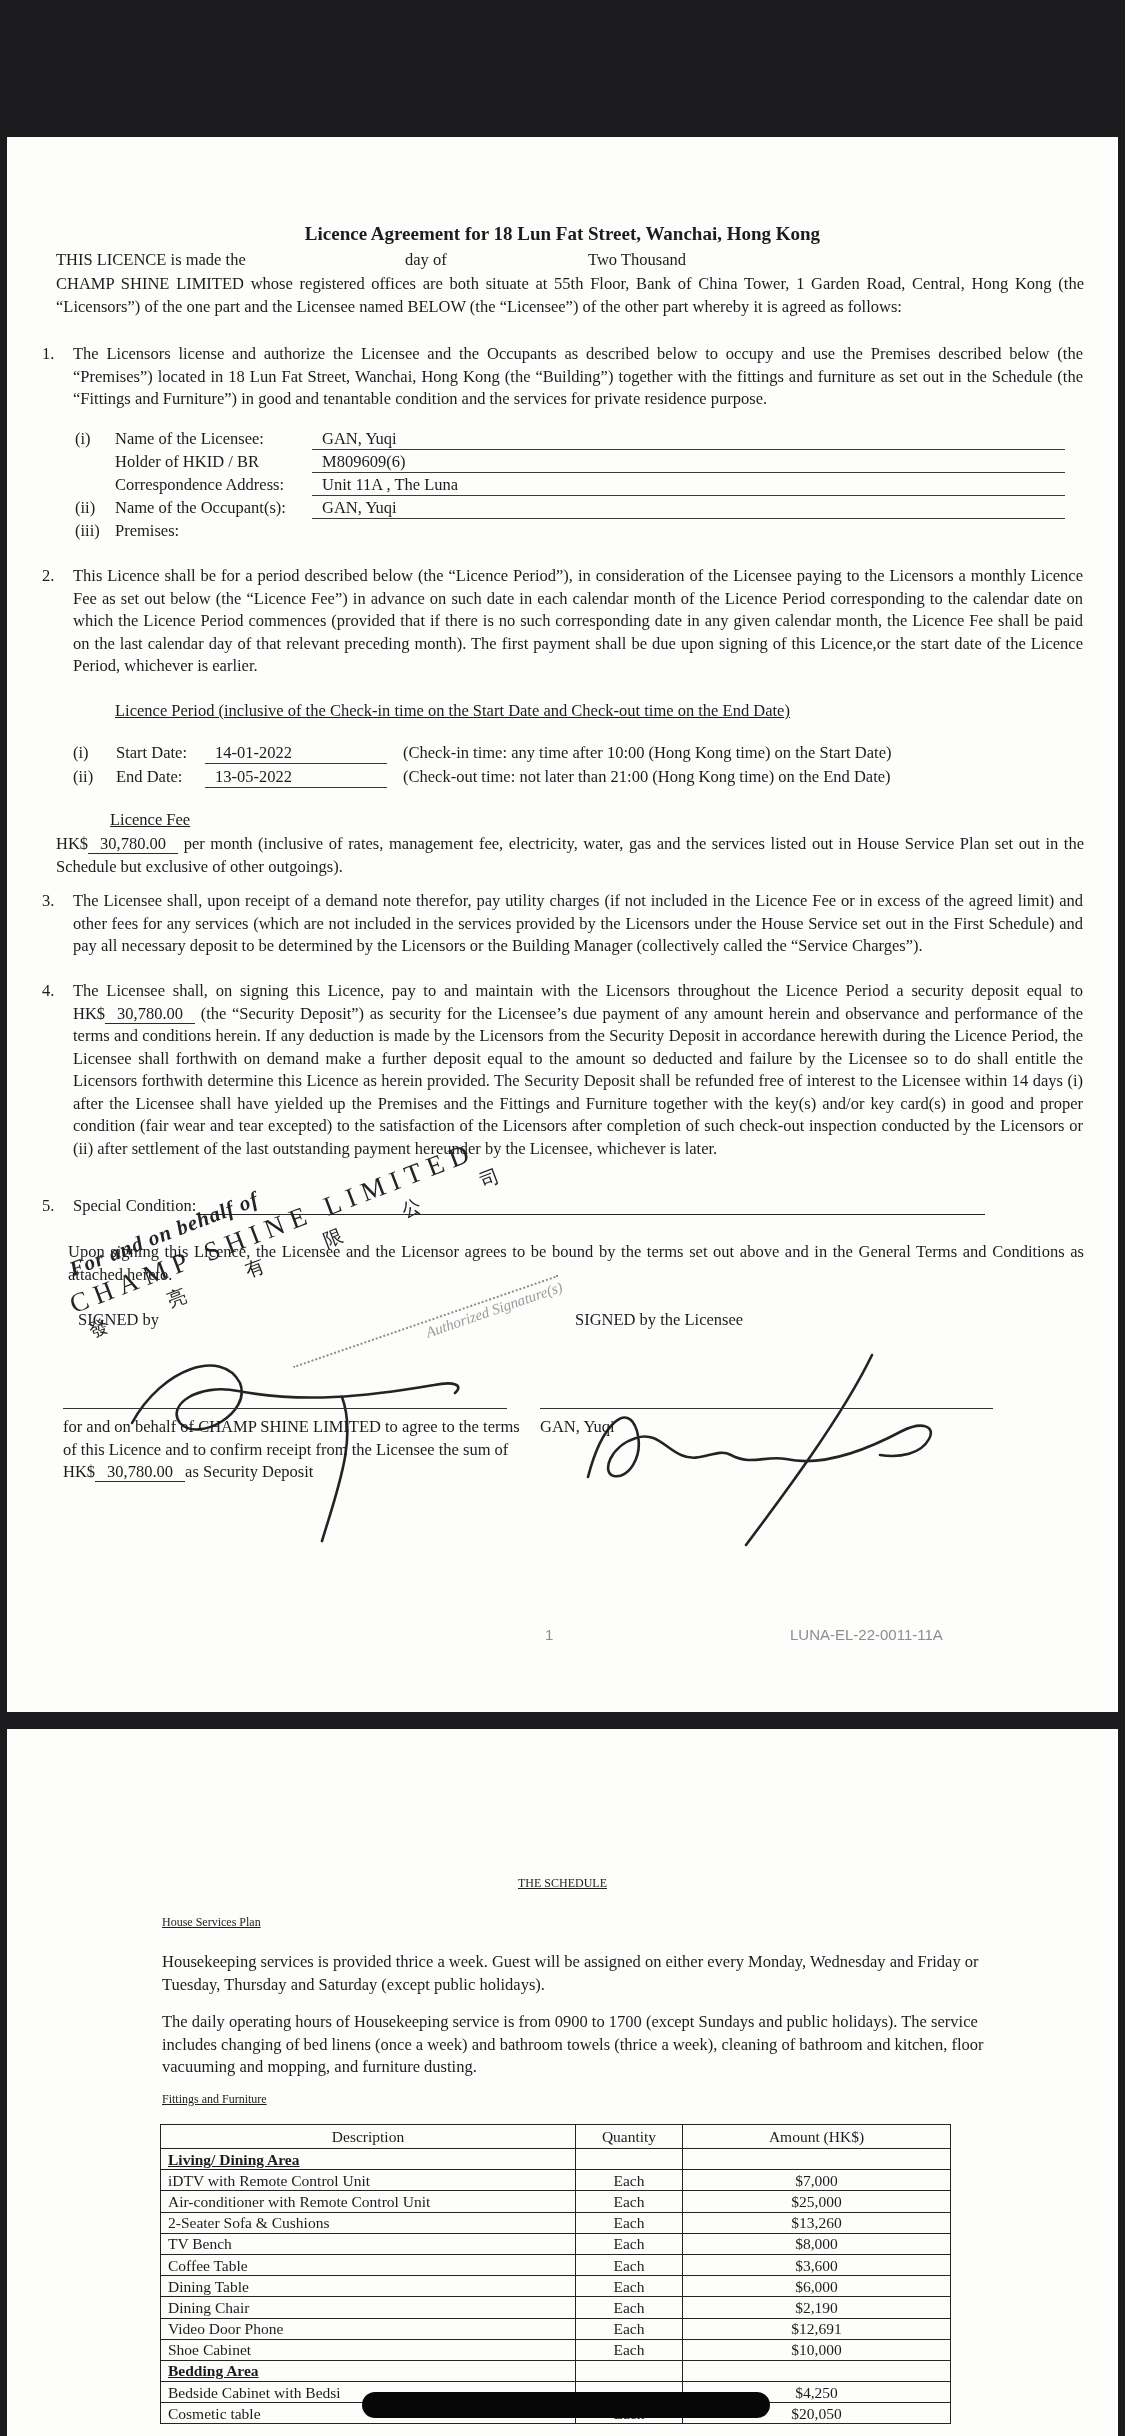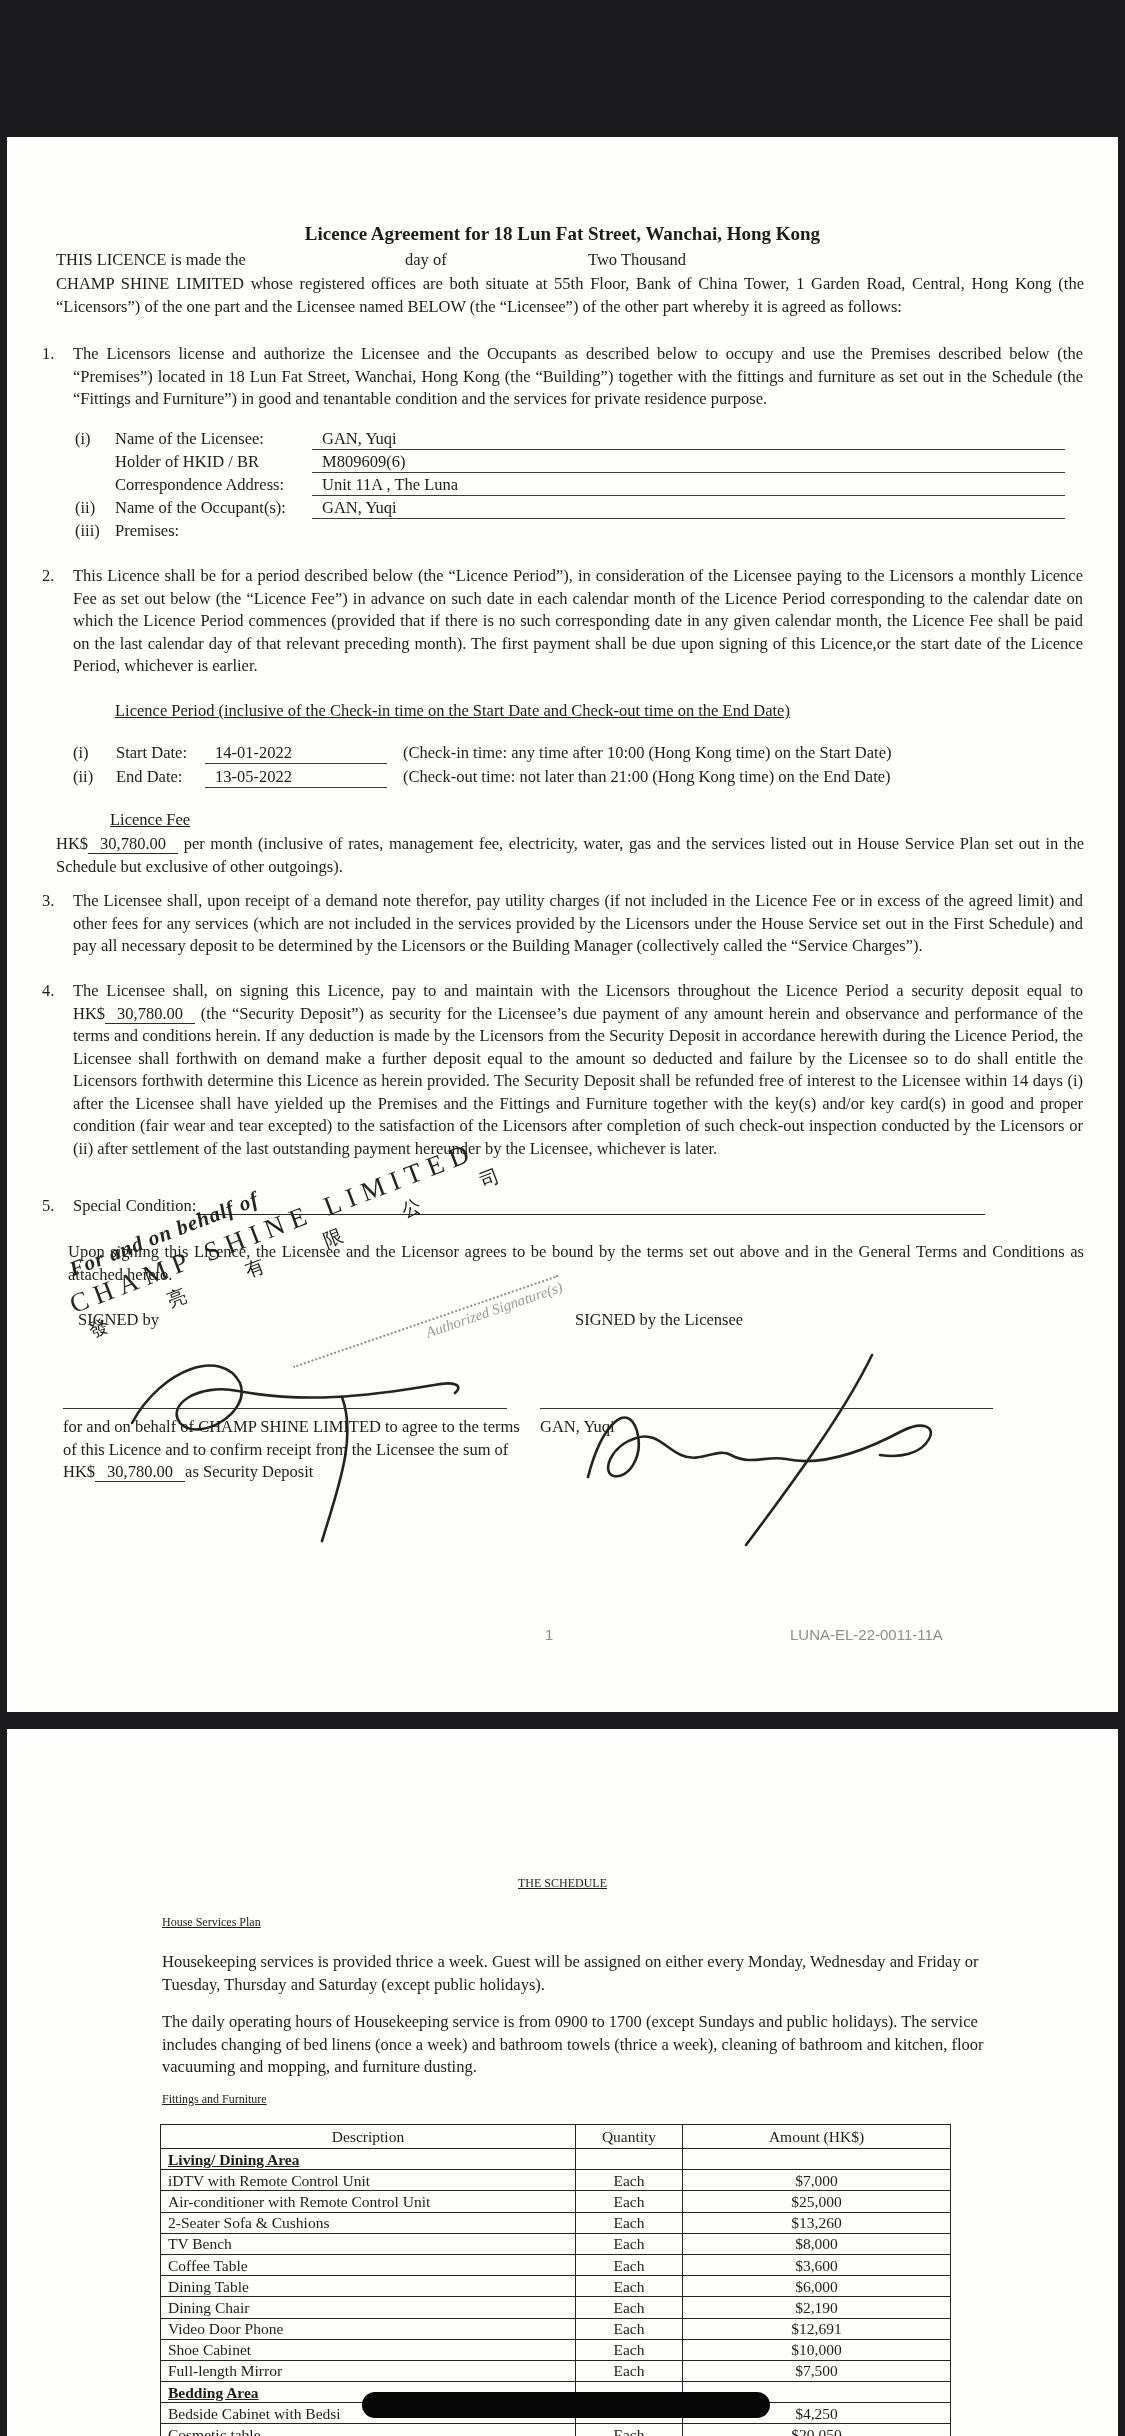--- a/index.html
+++ b/index.html
@@ -241,25 +241,20 @@
             <td>Video Door Phone</td>
             <td class="c">Each</td>
             <td class="c">$12,691</td>
           </tr>
         <tr>
             <td>Shoe Cabinet</td>
             <td class="c">Each</td>
             <td class="c">$10,000</td>
           </tr>
         <tr>
-            <td>Full-length Mirror</td>
-            <td class="c">Each</td>
-            <td class="c">$7,500</td>
-          </tr>
-        <tr>
             <td><span class="secspan">Bedding Area</span></td>
             <td class="c"></td>
             <td class="c"></td>
           </tr>
         <tr>
             <td>Bedside Cabinet with Bedsi</td>
             <td class="c"></td>
             <td class="c">$4,250</td>
           </tr>
         <tr>

